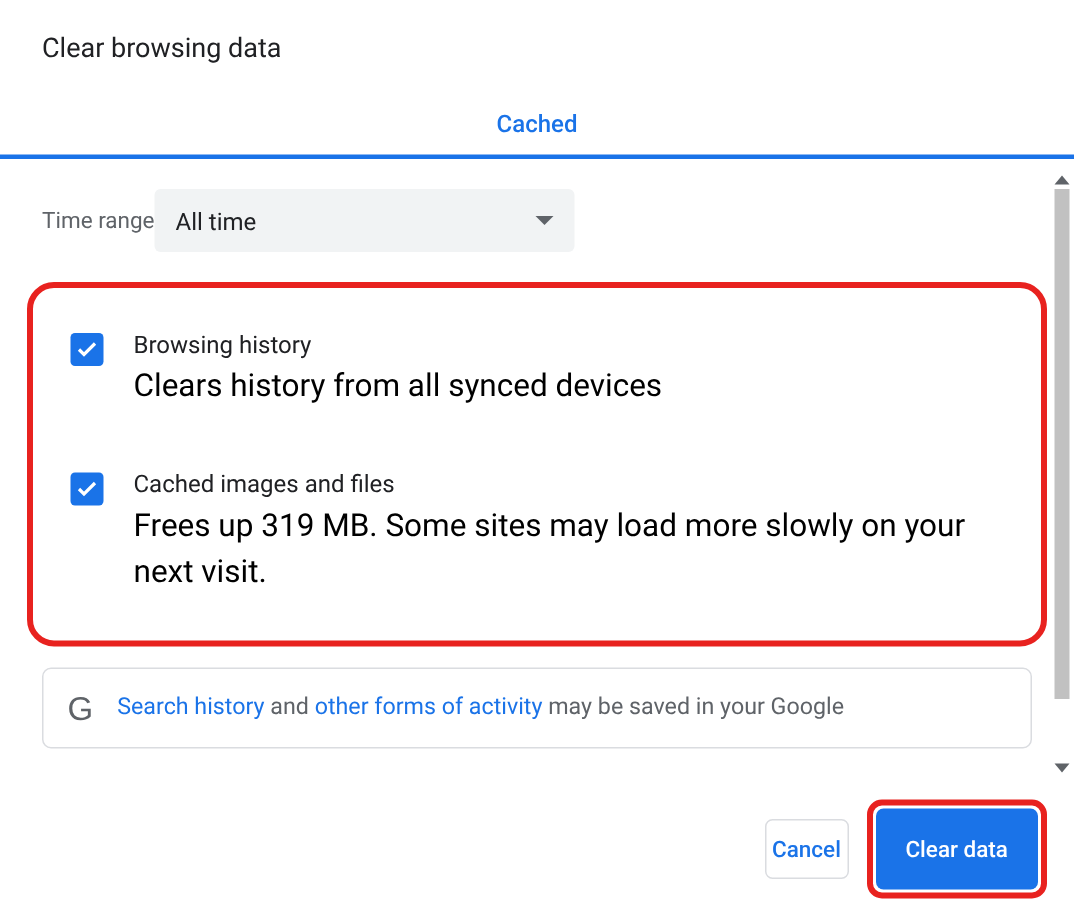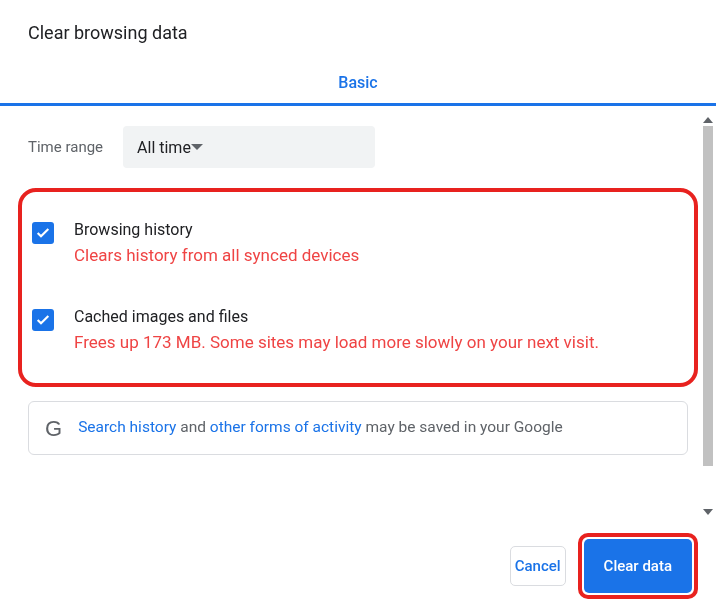--- a/index.html
+++ b/index.html
@@ -50,51 +50,51 @@
     height: 420px;
     overflow: hidden;
     border-bottom: 1px solid transparent;
   }
   .content {
     padding: 20px 28px 10px 28px;
   }
   .time-row {
     display: flex;
     align-items: center;
-    gap: 20px;
     margin-bottom: 20px;
   }
   .time-label {
     color: #5f6368;
     font-size: 15px;
   }
   .select {
     display: flex;
     align-items: center;
+    justify-content: space-between;
     background: #f1f3f4;
     border-radius: 4px;
     padding: 8px 14px;
-    width: 252px;
+    width: 280px;
     height: 42px;
     cursor: pointer;
   }
   .select-text {
     font-size: 16px;
     color: #202124;
   }
   .caret {
     width: 0; height: 0;
     border-left: 6px solid transparent;
     border-right: 6px solid transparent;
     border-top: 6px solid #5f6368;
   }
   .highlight-box {
     border: 4px solid #e8221f;
     border-radius: 18px;
-    padding: 18px 14px 18px 4px;
+    padding: 18px 14px 18px 19px;
     margin: 0 -10px 14px -10px;
   }
   .row {
     display: flex;
     align-items: flex-start;
     gap: 20px;
     padding: 10px 6px;
   }
   .row + .row { margin-top: 18px; }
   .checkbox {
@@ -107,22 +107,22 @@
     cursor: pointer;
   }
   .checkbox svg { width: 16px; height: 16px; }
   .row-text { flex: 1; }
   .row-title {
     font-size: 16px;
     color: #202124;
     margin-bottom: 4px;
   }
   .row-desc {
-    font-size: 17px;
-    color: #ef4444;
+    font-size: 21px;
+    color: #000000;
     line-height: 1.5;
   }
   .info-card {
     border: 1px solid #dadce0;
     border-radius: 6px;
     padding: 14px 16px;
     display: flex;
     gap: 16px;
     align-items: flex-start;
     margin-top: 4px;
@@ -216,21 +216,21 @@
 </style>
 </head>
 <body>
 
 <div class="dialog">
 
   <div class="title">Clear browsing data</div>
 
   <div class="tabs">
     <div class="tab active">
-      <span>Basic</span>
+      <span>Cached</span>
     </div>
   </div>
 
   <div class="scroll-area">
     <div class="content">
 
       <div class="time-row">
         <span class="time-label">Time range</span>
         <div class="select">
           <span class="select-text">All time</span>
@@ -254,21 +254,21 @@
 
 
         <div class="row">
           <div class="checkbox">
             <svg viewBox="0 0 24 24">
                 <path fill="none" stroke="#fff" stroke-width="3.2" d="M4 12l5 5L20 6"></path>
               </svg>
           </div>
           <div class="row-text">
             <div class="row-title">Cached images and files</div>
-            <div class="row-desc">Frees up 173 MB. Some sites may load more slowly on your next visit.</div>
+            <div class="row-desc">Frees up 319 MB. Some sites may load more slowly on your next visit.</div>
           </div>
         </div>
 
       </div>
 
       <div class="info-card">
         <div class="g-logo">G</div>
         <div class="info-text">
           <span class="link">Search history</span><span> and </span><span class="link">other forms of activity</span><span> may be saved in your Google</span>
         </div>

